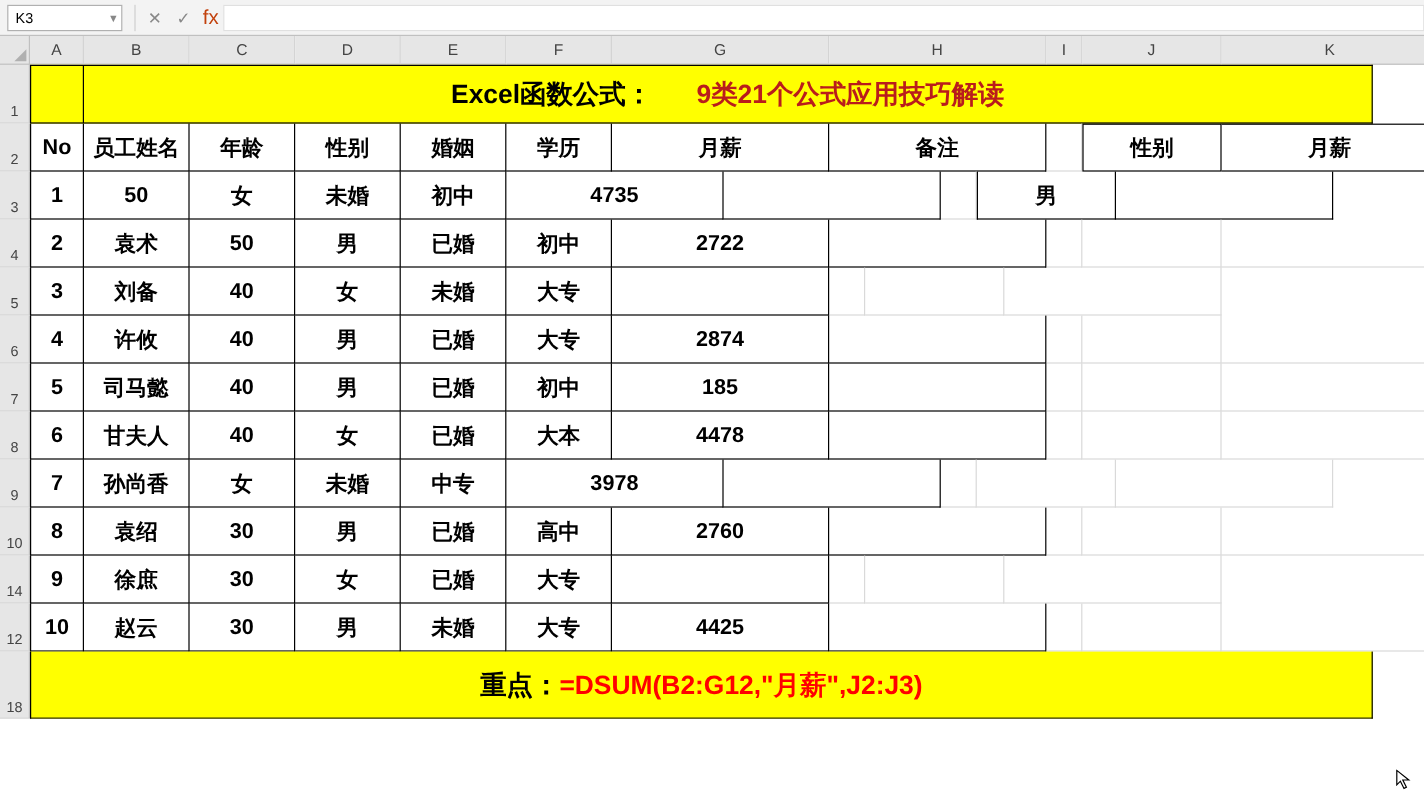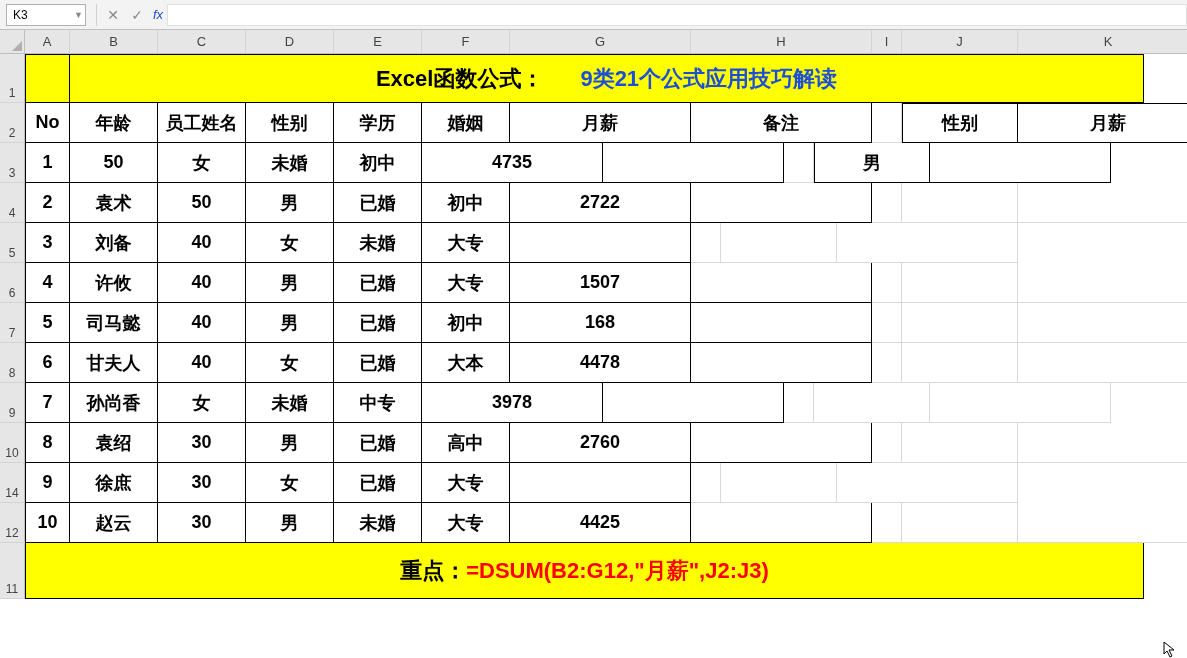--- a/index.html
+++ b/index.html
@@ -1,23 +1,23 @@
 <!DOCTYPE html>
 <html><head>
 <meta charset="utf-8">
 <style>
 * { box-sizing: border-box; margin: 0; padding: 0; }
 body { font-family: "Microsoft YaHei", Arial, sans-serif; background: #fff; overflow: hidden; }
 
 .formula-bar { display: flex; align-items: center; height: 30px; border-bottom: 1px solid #c0c0c0; background: #f3f3f3; }
-.name-box { width: 80px; height: 22px; background: #fff; border: 1px solid #b0b0b0; margin: 0 6px; display: flex; align-items: center; padding: 0 6px; font-size: 12px; position: relative; }
+.name-box { width: 96px; height: 22px; background: #fff; border: 1px solid #b0b0b0; margin: 0 6px; display: flex; align-items: center; padding: 0 6px; font-size: 12px; position: relative; }
 .name-box .dd { position: absolute; right: 2px; color: #888; font-size: 9px; }
 .vbar { width: 1px; height: 22px; background: #d0d0d0; margin: 0 4px; }
 .fx-btn { width: 24px; text-align: center; color: #888; font-size: 14px; }
-.fx-label { font-style: italic; color: #1d4ed8; font-size: 13px; padding: 0 4px; }
+.fx-label { color: #c2410c; font-size: 17px; padding: 0 4px; }
 .formula-input { flex: 1; height: 22px; background: #fff; border: 1px solid #e0e0e0; font-size: 12px; padding: 0 6px; }
 
 .sheet { display: flex; }
 .row-hdrs { display: flex; flex-direction: column; }
 .corner { width: 25px; height: 24px; background: #e6e6e6; border-right: 1px solid #c0c0c0; border-bottom: 1px solid #c0c0c0; position: relative; }
 .corner::after { content: ""; position: absolute; right: 2px; bottom: 2px; width: 0; height: 0; border-style: solid; border-width: 0 0 10px 10px; border-color: transparent transparent #b0b0b0 transparent; }
 .rh { width: 25px; background: #e6e6e6; border-right: 1px solid #c0c0c0; border-bottom: 1px solid #d4d4d4; font-size: 12px; color: #444; display: flex; align-items: flex-end; justify-content: center; padding-bottom: 2px; }
 
 .grid { flex: 1; }
 .col-hdrs { display: flex; height: 24px; }
@@ -25,21 +25,21 @@
 
 .row { display: flex; }
 .cell { border-right: 1px solid #d9d9d9; border-bottom: 1px solid #d9d9d9; display: flex; align-items: center; justify-content: center; font-size: 18px; overflow: hidden; }
 
 .cw-A{width:45px;} .cw-B{width:88px;} .cw-C{width:88px;} .cw-D{width:88px;} .cw-E{width:88px;} .cw-F{width:88px;} .cw-G{width:181px;} .cw-H{width:181px;} .cw-I{width:30px;} .cw-J{width:116px;} .cw-K{width:181px;}
 
 .rh1{height:49px;} .rhn{height:40px;} .rh13{height:56px;}
 
 .yellow { background: #ffff00; }
 .title-text { font-weight: bold; font-size: 22px; }
-.title-red { color: #1d4ed8; }
+.title-red { color: #b91c1c; }
 .bold { font-weight: bold; }
 .bt-top { border-top: 1.5px solid #000; gap: 37px; }
 .bt-bot { border-bottom: 1.5px solid #000; }
 .bt-lef { border-left: 1.5px solid #000; }
 .bt-rig { border-right: 1.5px solid #000; }
 .bi { border-right: 1px solid #000; border-bottom: 1px solid #000; }
 .key-label { font-weight: bold; font-size: 22px; }
 .key-red { color: #ff0000; font-weight: bold; font-size: 22px; }
 
 .cursor { position: absolute; left: 1163px; top: 641px; width: 14px; height: 18px; pointer-events: none; }
@@ -68,21 +68,21 @@
         <div class="rh rhn">3</div>
         <div class="rh rhn">4</div>
         <div class="rh rhn">5</div>
         <div class="rh rhn">6</div>
         <div class="rh rhn">7</div>
         <div class="rh rhn">8</div>
         <div class="rh rhn">9</div>
         <div class="rh rhn">10</div>
         <div class="rh rhn">14</div>
         <div class="rh rhn">12</div>
-        <div class="rh rh13">11</div>
+        <div class="rh rh13">18</div>
       </div>
   </div>
   <div class="grid">
     <div class="col-hdrs" id="colhdrs">
         <div class="ch cw-A">A</div>
         <div class="ch cw-B">B</div>
         <div class="ch cw-C">C</div>
         <div class="ch cw-D">D</div>
         <div class="ch cw-E">E</div>
         <div class="ch cw-F">F</div>
@@ -96,25 +96,25 @@
     <div class="row rh1">
       <div class="cell cw-A yellow bt-top bt-lef bi"></div>
       <div class="cell yellow bt-top bi" style="width:1074px;justify-content:center;">
         <span class="title-text">Excel函数公式：</span>
           <span class="title-text title-red">9类21个公式应用技巧解读</span>
       </div>
     </div>
 
     <div class="row rhn">
       <div class="cell cw-A bold bi bt-lef">No</div>
+      <div class="cell cw-B bold bi">员工姓名</div>
       <div class="cell cw-C bold bi">年龄</div>
-      <div class="cell cw-B bold bi">员工姓名</div>
       <div class="cell cw-D bold bi">性别</div>
+      <div class="cell cw-E bold bi">婚姻</div>
       <div class="cell cw-F bold bi">学历</div>
-      <div class="cell cw-E bold bi">婚姻</div>
       <div class="cell cw-G bold bi">月薪</div>
       <div class="cell cw-H bold bi bt-rig">备注</div>
       <div class="cell cw-I"></div>
       <div class="cell cw-J bold bi bt-top bt-lef">性别</div>
       <div class="cell cw-K bold bi bt-top bt-rig">月薪</div>
     </div>
 
     <div id="datarows">
         <div class="row rhn">
           <div class="cell cw-A bi bold bt-lef">1</div>
@@ -153,34 +153,34 @@
           <div class="cell cw-J"></div>
           <div class="cell cw-K"></div>
         </div>
         <div class="row rhn">
           <div class="cell cw-A bi bold bt-lef">4</div>
           <div class="cell cw-B bi bold">许攸</div>
           <div class="cell cw-C bi bold">40</div>
           <div class="cell cw-D bi bold">男</div>
           <div class="cell cw-E bi bold">已婚</div>
           <div class="cell cw-F bi bold">大专</div>
-          <div class="cell cw-G bi bold">1507</div>
+          <div class="cell cw-G bi bold">2874</div>
           <div class="cell cw-H bi bold bt-rig"></div>
           <div class="cell cw-I"></div>
           <div class="cell cw-J"></div>
           <div class="cell cw-K"></div>
         </div>
         <div class="row rhn">
           <div class="cell cw-A bi bold bt-lef">5</div>
           <div class="cell cw-B bi bold">司马懿</div>
           <div class="cell cw-C bi bold">40</div>
           <div class="cell cw-D bi bold">男</div>
           <div class="cell cw-E bi bold">已婚</div>
           <div class="cell cw-F bi bold">初中</div>
-          <div class="cell cw-G bi bold">168</div>
+          <div class="cell cw-G bi bold">185</div>
           <div class="cell cw-H bi bold bt-rig"></div>
           <div class="cell cw-I"></div>
           <div class="cell cw-J"></div>
           <div class="cell cw-K"></div>
         </div>
         <div class="row rhn">
           <div class="cell cw-A bi bold bt-lef">6</div>
           <div class="cell cw-B bi bold">甘夫人</div>
           <div class="cell cw-C bi bold">40</div>
           <div class="cell cw-D bi bold">女</div>

